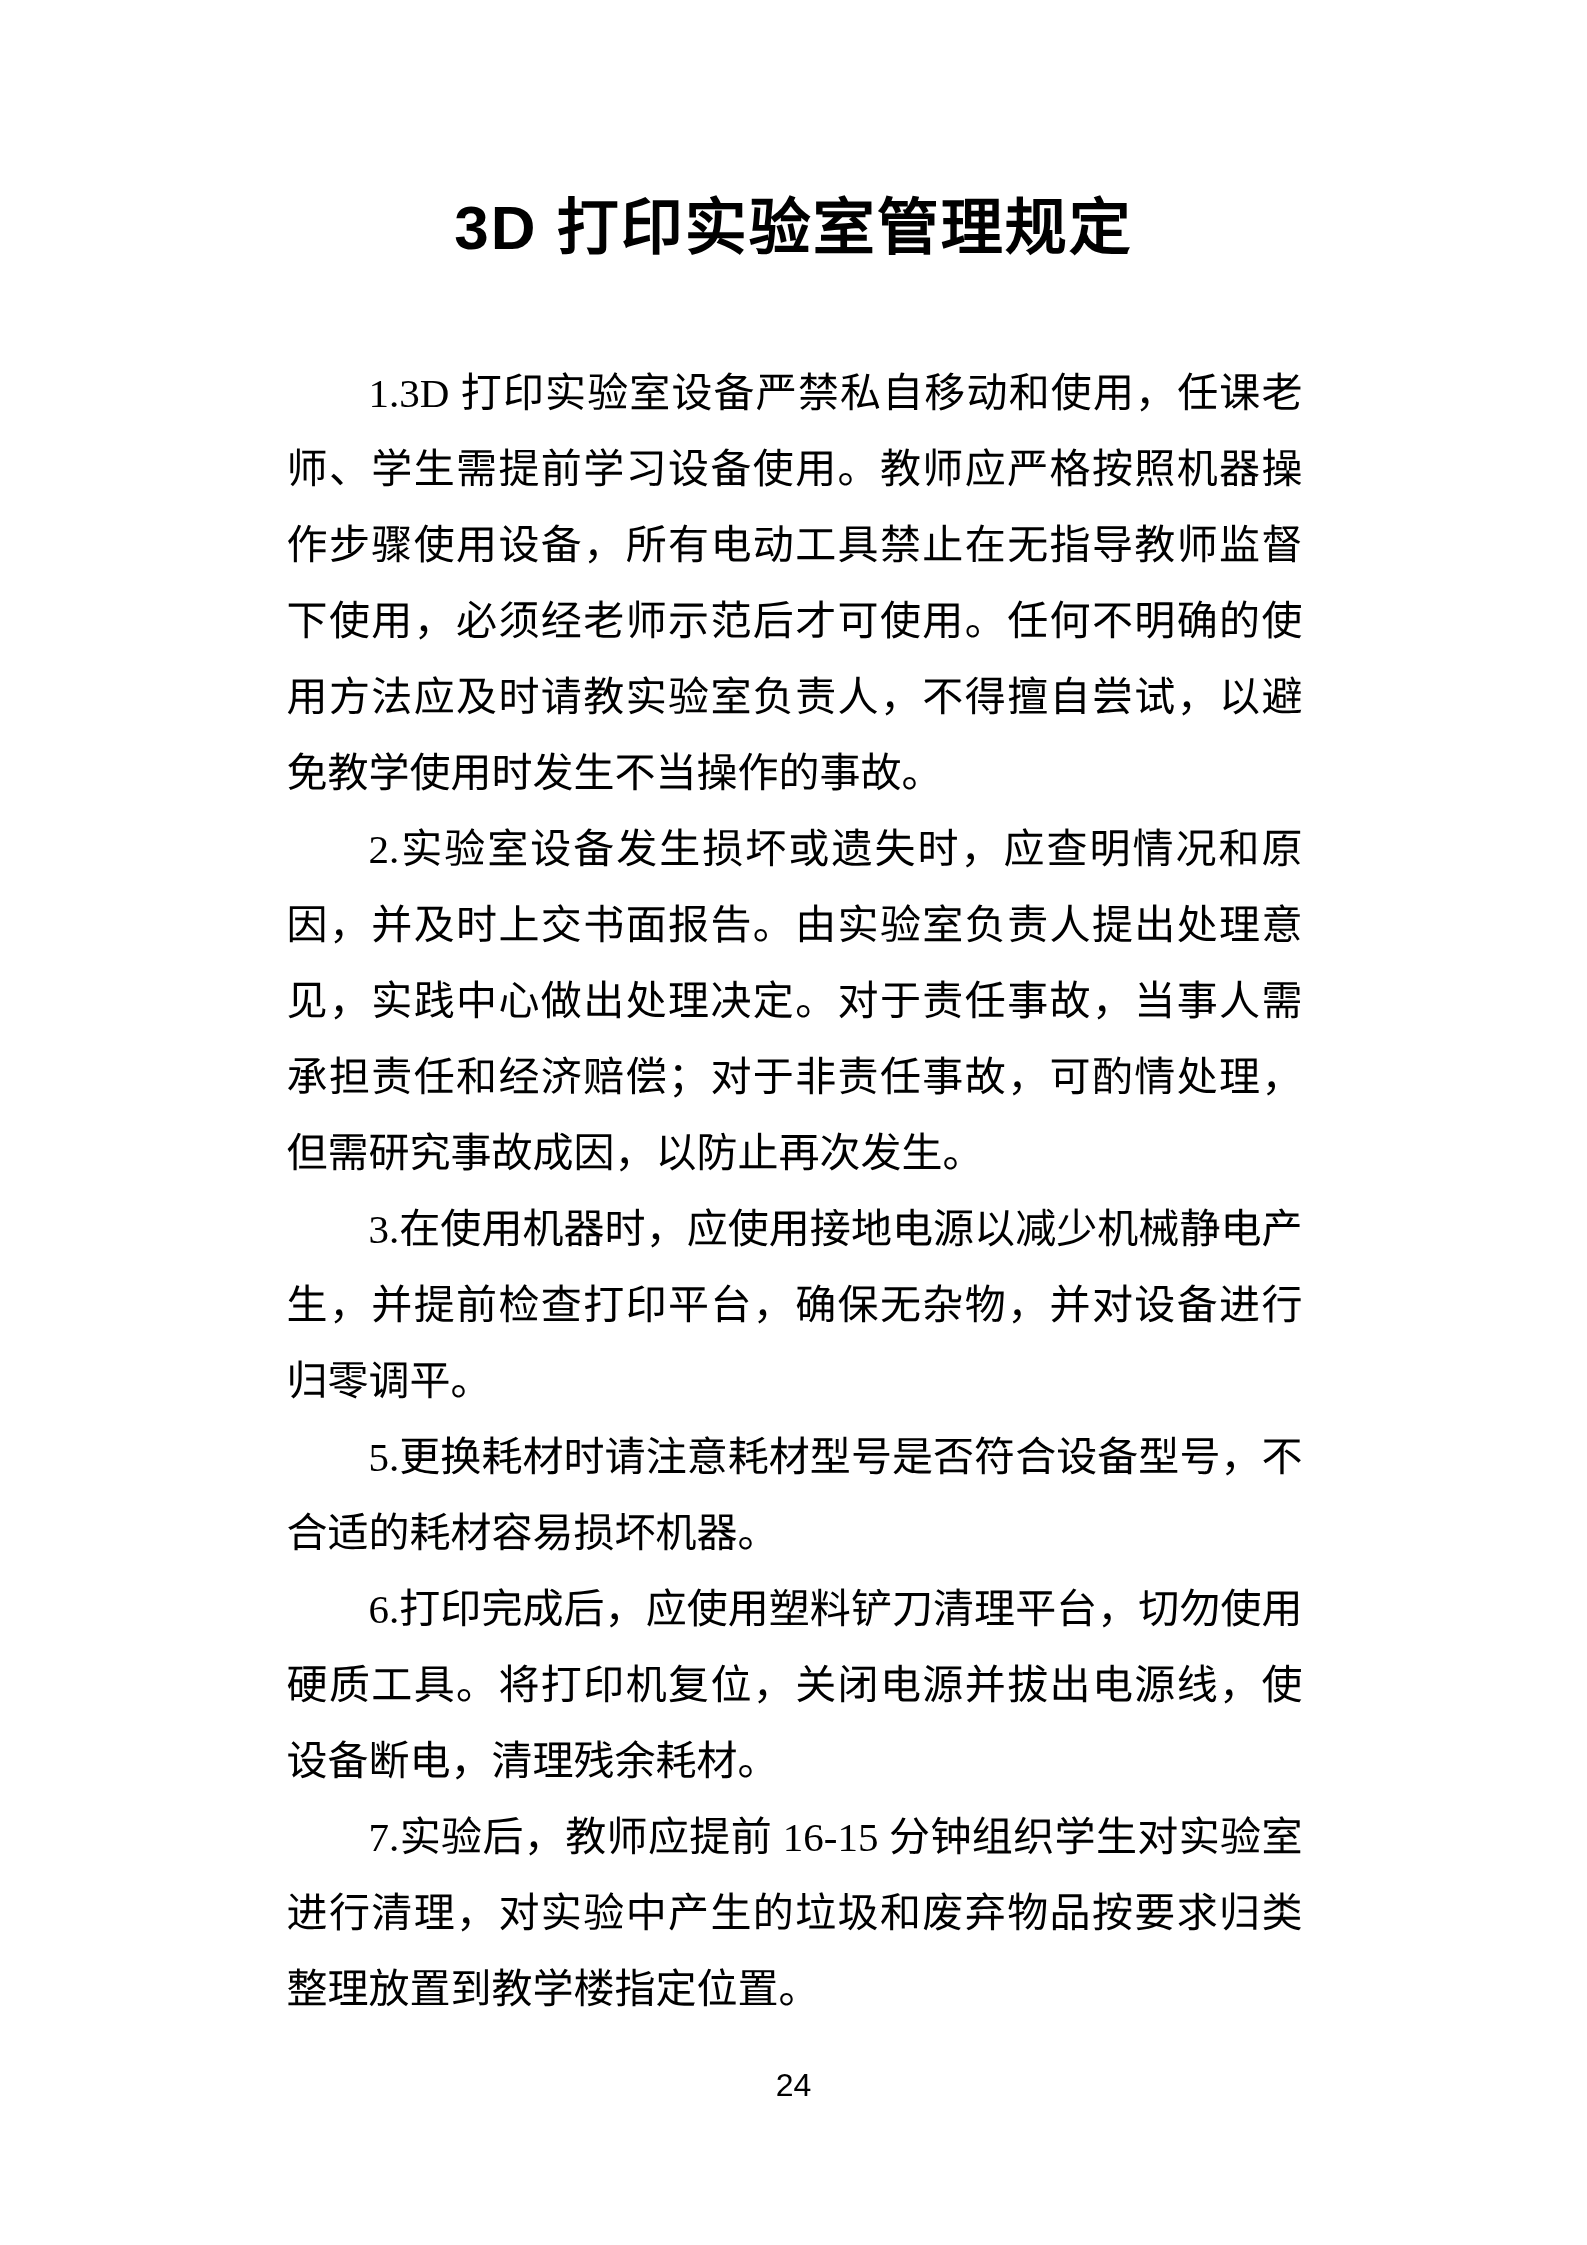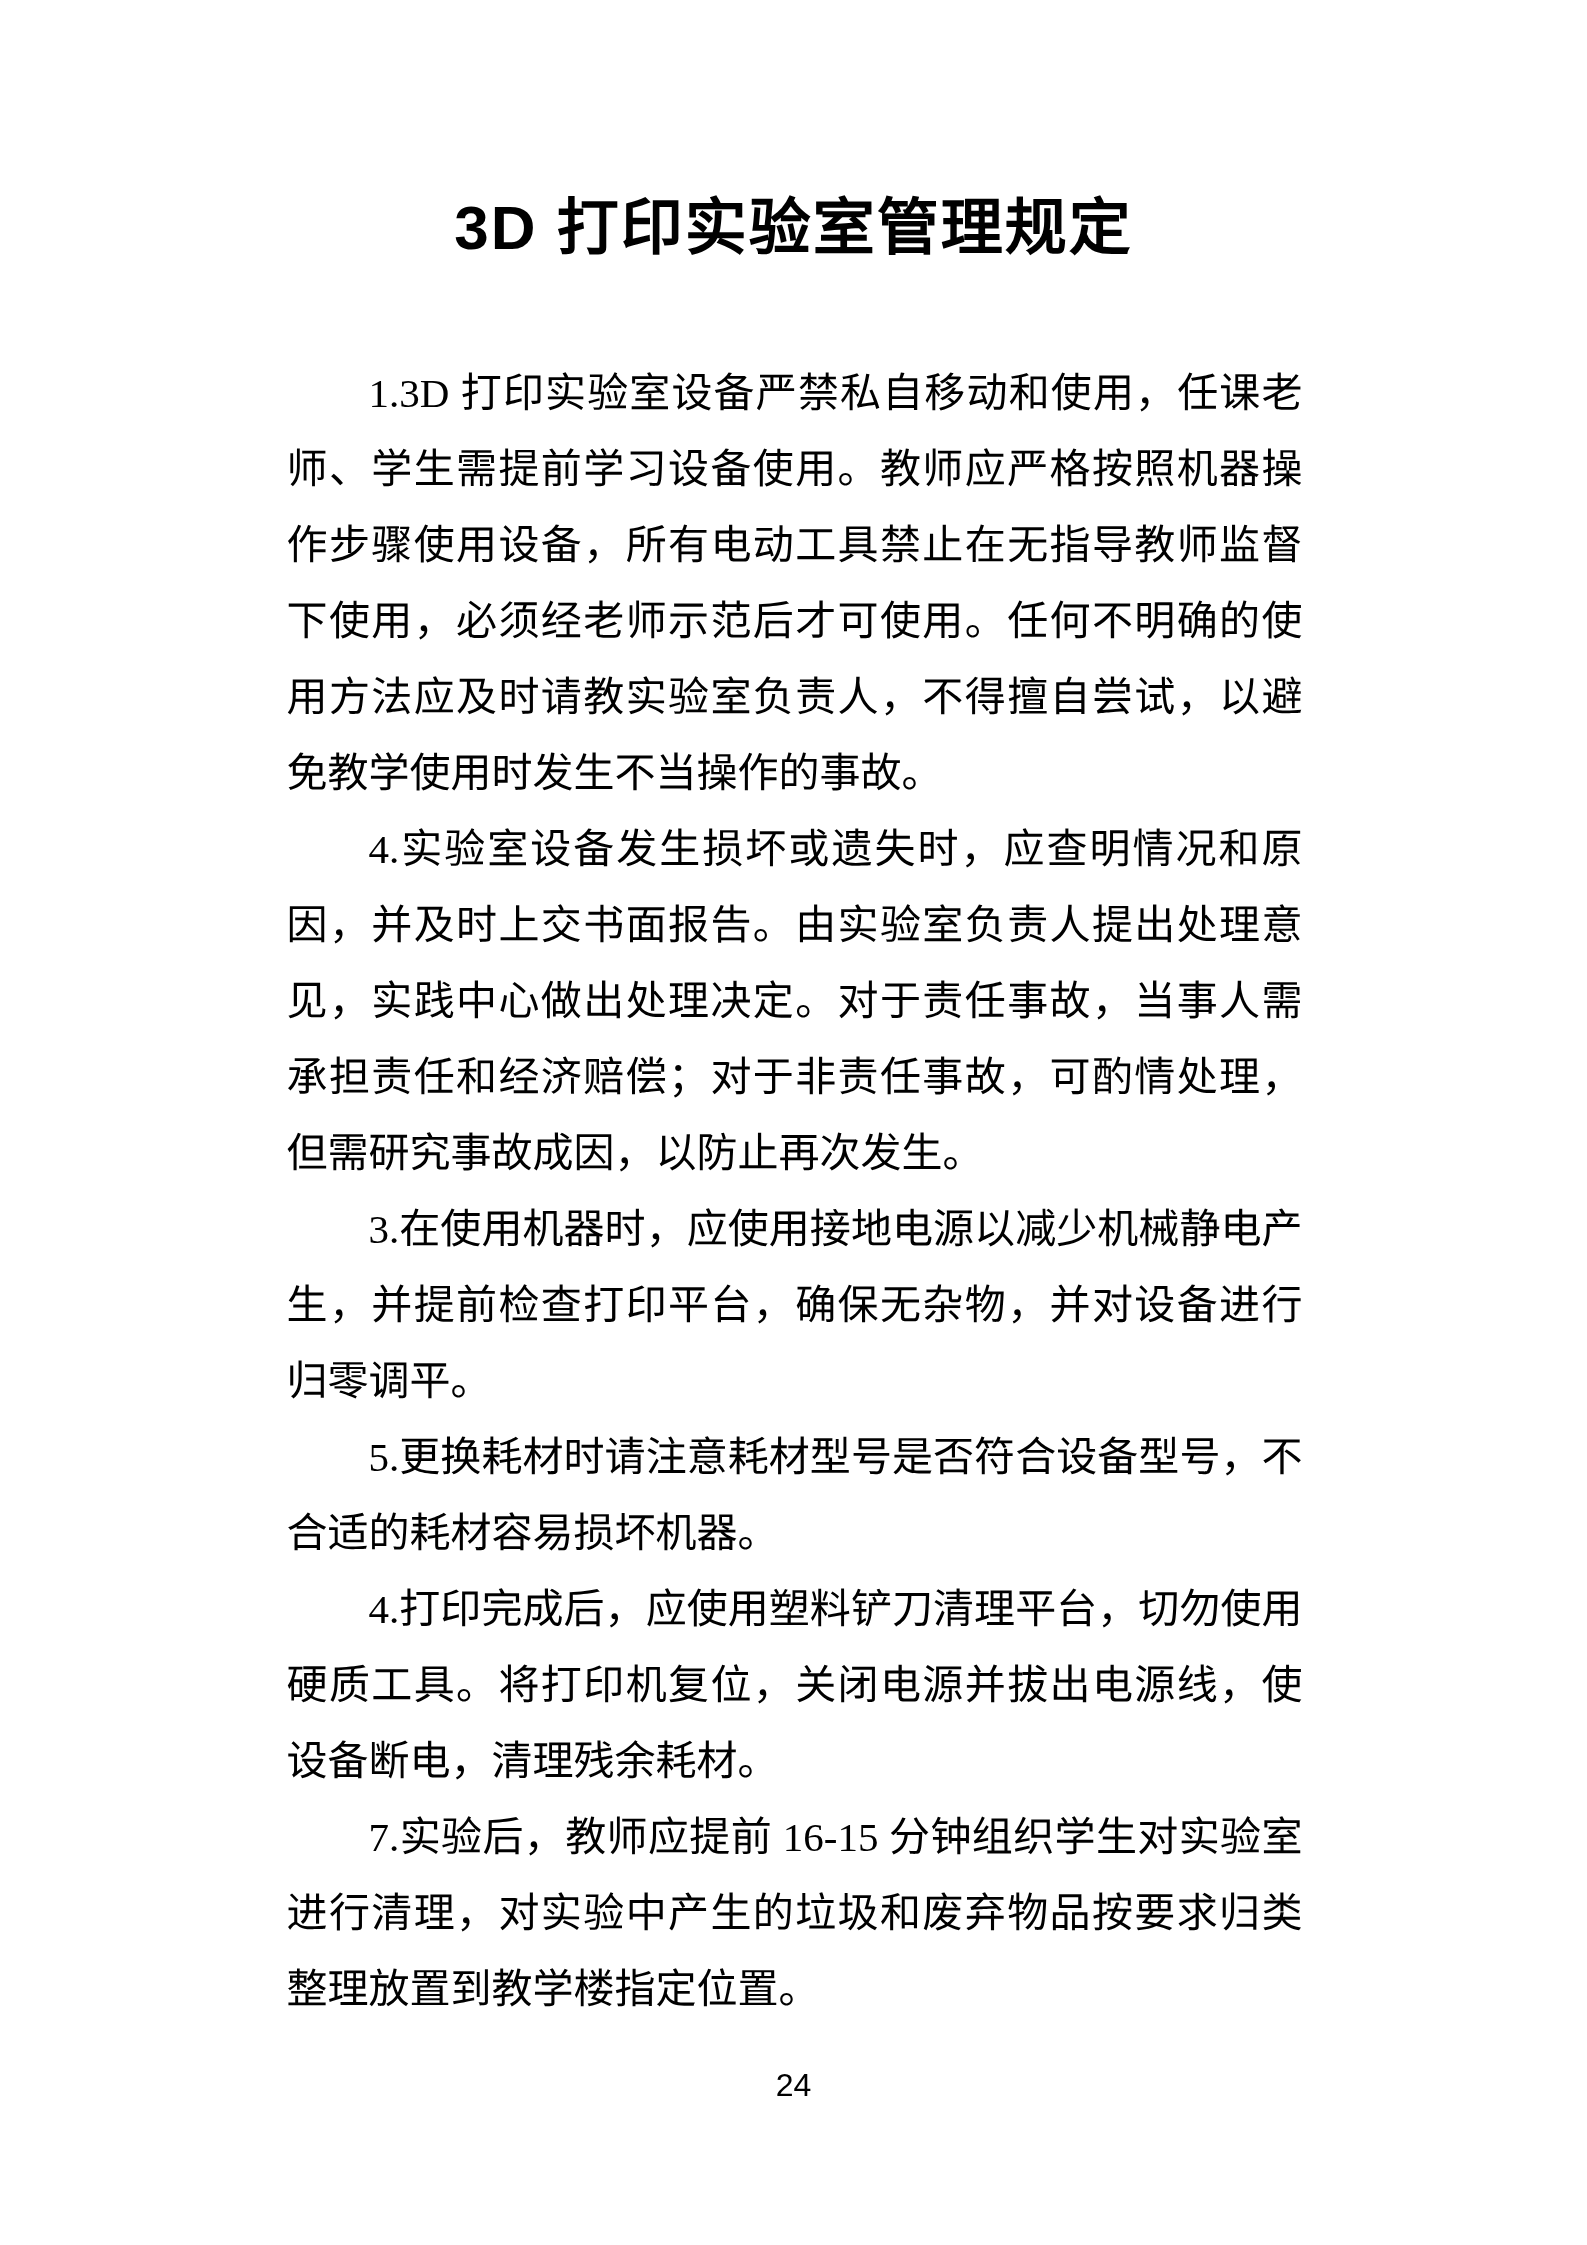--- a/index.html
+++ b/index.html
@@ -57,22 +57,22 @@
 </style>
 </head>
 <body>
 
 <div class="page">
 
   <h1 class="doc-title">3D 打印实验室管理规定</h1>
 
   <div class="doc-body">
     <p>1.3D 打印实验室设备严禁私自移动和使用，任课老师、学生需提前学习设备使用。教师应严格按照机器操作步骤使用设备，所有电动工具禁止在无指导教师监督下使用，必须经老师示范后才可使用。任何不明确的使用方法应及时请教实验室负责人，不得擅自尝试，以避免教学使用时发生不当操作的事故。</p>
-    <p>4.实验室设备发生损坏或遗失时，应查明情况和原因，并及时上交书面报告。由实验室负责人提出处理意见，实践中心做出处理决定。对于责任事故，当事人需承担责任和经济赔偿；对于非责任事故，可酌情处理，但需研究事故成因，以防止再次发生。</p>
+    <p>2.实验室设备发生损坏或遗失时，应查明情况和原因，并及时上交书面报告。由实验室负责人提出处理意见，实践中心做出处理决定。对于责任事故，当事人需承担责任和经济赔偿；对于非责任事故，可酌情处理，但需研究事故成因，以防止再次发生。</p>
     <p>3.在使用机器时，应使用接地电源以减少机械静电产生，并提前检查打印平台，确保无杂物，并对设备进行归零调平。</p>
     <p>5.更换耗材时请注意耗材型号是否符合设备型号，不合适的耗材容易损坏机器。</p>
-    <p>4.打印完成后，应使用塑料铲刀清理平台，切勿使用硬质工具。将打印机复位，关闭电源并拔出电源线，使设备断电，清理残余耗材。</p>
+    <p>6.打印完成后，应使用塑料铲刀清理平台，切勿使用硬质工具。将打印机复位，关闭电源并拔出电源线，使设备断电，清理残余耗材。</p>
     <p>7.实验后，教师应提前 16-15 分钟组织学生对实验室进行清理，对实验中产生的垃圾和废弃物品按要求归类整理放置到教学楼指定位置。</p>
   </div>
 
   <div class="page-number">24</div>
 
 </div>
 
 </body></html>

